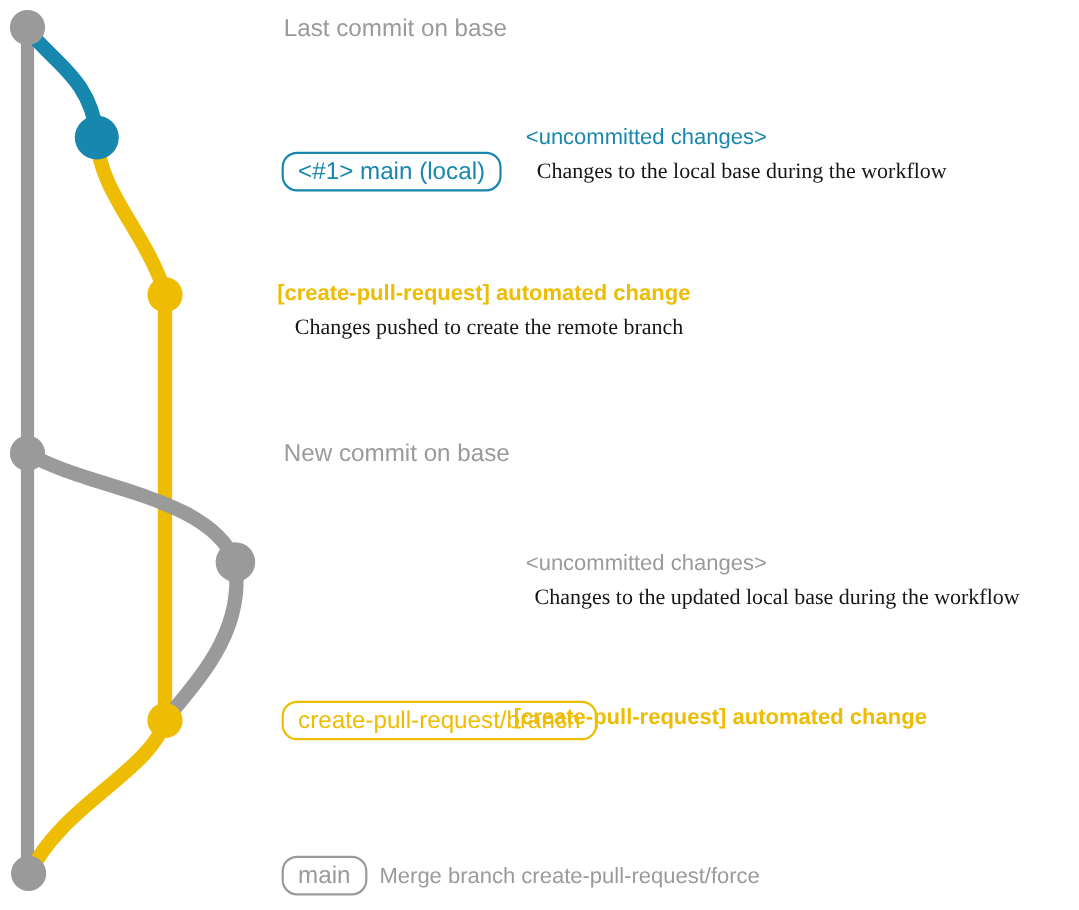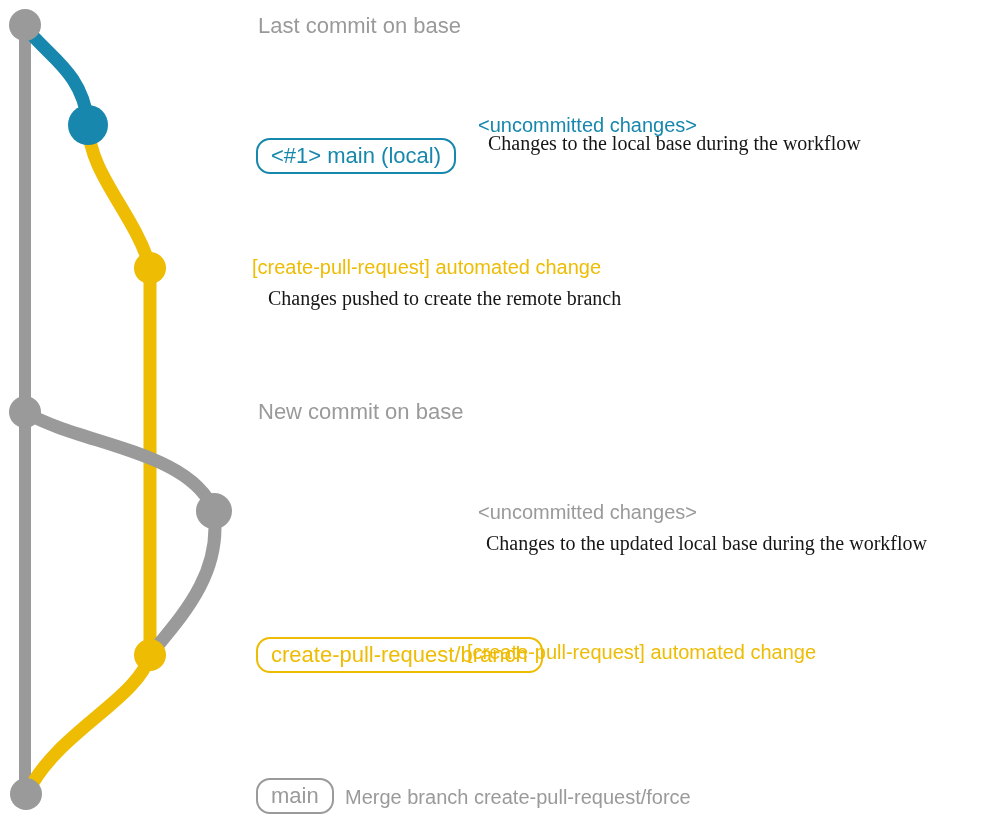--- a/index.html
+++ b/index.html
@@ -17,21 +17,21 @@
   .stroke-teal   { stroke: var(--teal);   fill: none; }
   .stroke-yellow { stroke: var(--yellow); fill: none; }
   .fill-gray   { fill: var(--gray);   stroke: none; }
   .fill-teal   { fill: var(--teal);   stroke: none; }
   .fill-yellow { fill: var(--yellow); stroke: none; }
 
   .lbl { position: absolute; white-space: nowrap; }
   .heading { font-size: 22px; line-height: 26px; color: var(--gray); }
   .title   { font-size: 20px; line-height: 24px; }
   .title.teal   { color: var(--teal); }
-  .title.yellow { color: var(--yellow); }
+  .title.yellow { color: var(--yellow); font-weight: bold; }
   .title.gray   { color: var(--gray); }
   .desc {
     font-family: "Liberation Serif", serif;
     font-size: 20px;
     line-height: 22px;
     color: var(--ink);
   }
   .badge {
     position: absolute;
     box-sizing: border-box;
@@ -68,21 +68,21 @@
     <circle cx="88" cy="125" r="20" class="fill-teal"></circle>
     <circle cx="150" cy="268" r="16" class="fill-yellow"></circle>
     <circle cx="214" cy="511" r="18" class="fill-gray"></circle>
     <circle cx="150" cy="655" r="16" class="fill-yellow"></circle>
   </svg>
 
   <div class="lbl heading" style="left:258px; top:13px;">Last commit on base</div>
 
   <div class="badge teal" style="left:256px; top:110px;margin-top:28px;">&lt;#1&gt; main (local)</div>
   <div class="lbl title teal" style="left:478px; top:113px;">&lt;uncommitted changes&gt;</div>
-  <div class="lbl desc" style="left:488px; top:132px;text-align:right;">Changes to the local base during the workflow</div>
+  <div class="lbl desc" style="left:488px; top:145px;text-align:right;">Changes to the local base during the workflow</div>
 
   <div class="lbl title yellow" style="left:252px; top:255px;">[create-pull-request] automated change</div>
   <div class="lbl desc" style="left:268px; top:287px;">Changes pushed to create the remote branch</div>
 
   <div class="lbl heading" style="left:258px; top:399px;">New commit on base</div>
 
   <div class="lbl title gray" style="left:478px; top:500px;">&lt;uncommitted changes&gt;</div>
   <div class="lbl desc" style="left:486px; top:532px;text-align:center;">Changes to the updated local base during the workflow</div>
 
   <div class="badge yellow" style="left:256px; top:637px;">create-pull-request/branch</div>

